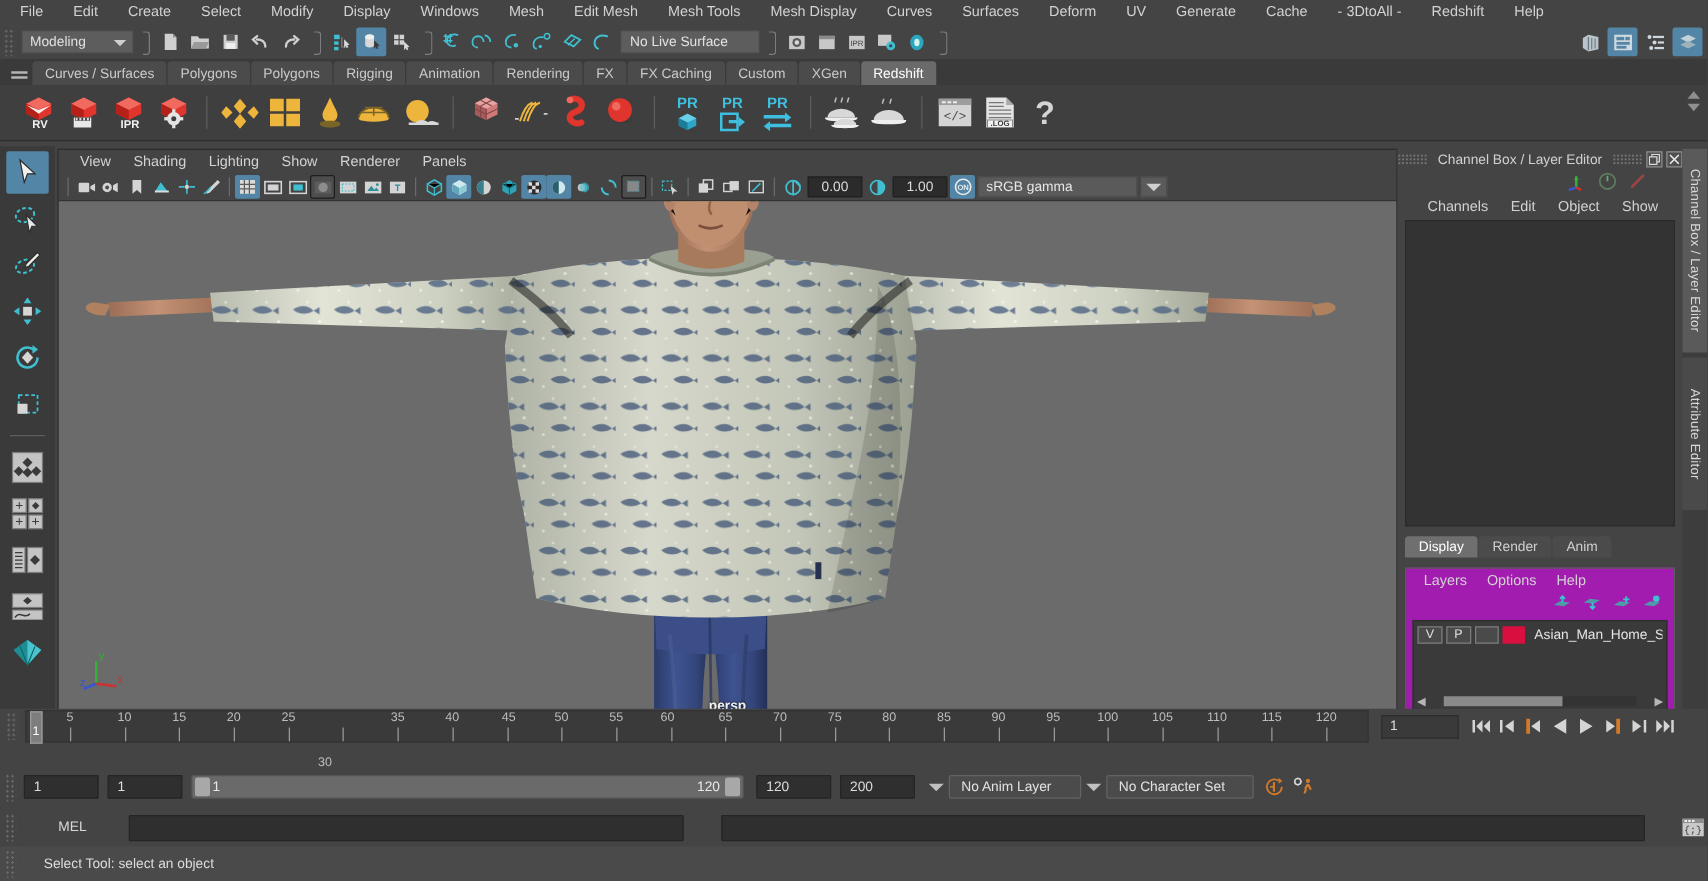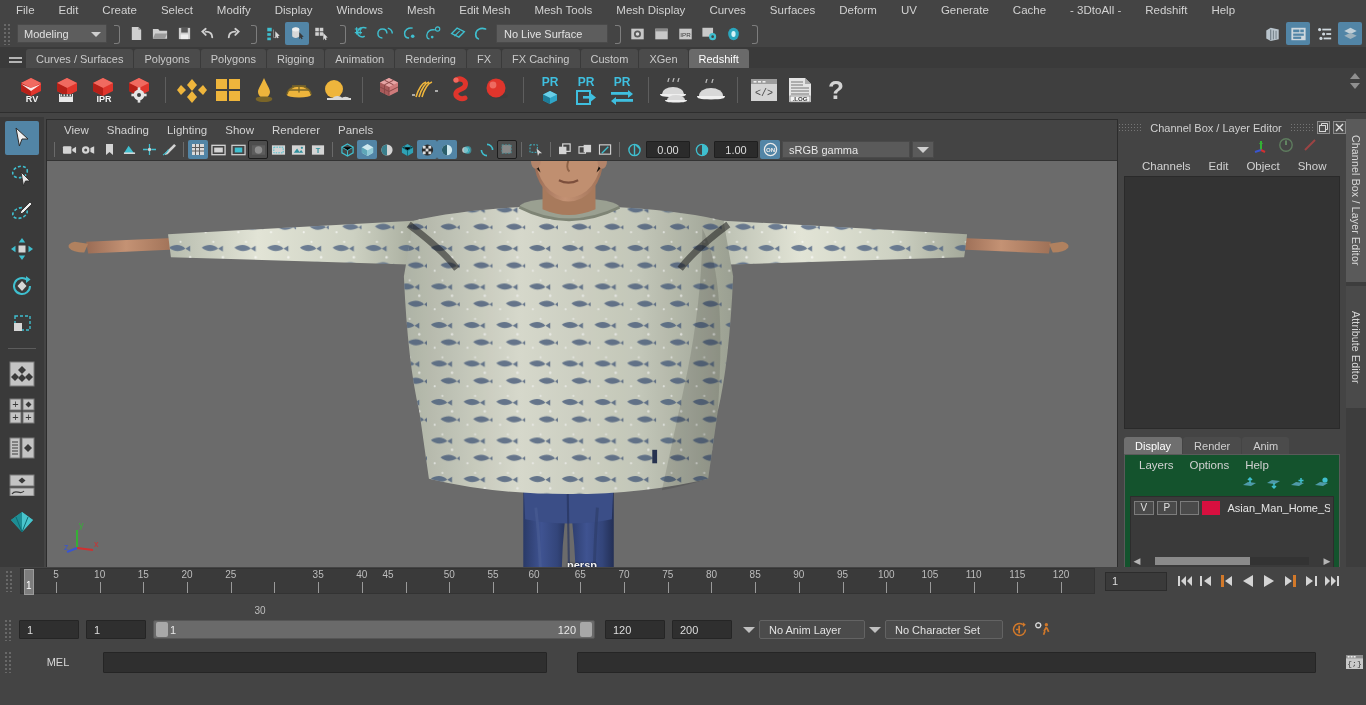--- a/index.html
+++ b/index.html
@@ -165,21 +165,21 @@
   .cb-body {
     margin: 0 6px; background: #333333; border:1px solid #2a2a2a; flex: 1 1 auto;
     min-height: 0;
   }
   .le-tabs { display:flex; align-items:flex-end; height:19px; padding-left:6px; margin-top:6px; }
   .le-tab {
     padding: 0 11px; height: 17px; display:flex; align-items:center; font-size:11px;
     background:#4b4b4b; color:#cfcfcf; margin-right:1px; border-radius:3px 3px 0 0;
   }
   .le-tab.active { background:#6f6f6f; color:#fff; }
-  .le-box { margin:0 6px 6px 6px; border:1px solid #5a5a5a; background:#14532d; flex:none; }
+  .le-box { margin:8px 6px 6px 6px; border:1px solid #5a5a5a; background:#a21caf; flex:none; }
   .le-menu { height:19px; display:flex; align-items:center; padding-left:7px; gap:2px; }
   .le-menu .mi { padding:1px 7px; font-size:11.5px; color:#d2d2d2; }
   .le-btns { height:20px; display:flex; align-items:center; justify-content:flex-end; padding-right:10px; gap:9px; }
   .le-list { margin:2px 5px 0 5px; background:#3a3a3a; border:1px solid #2d2d2d; height:72px; position:relative; }
   .le-row { height:17px; display:flex; align-items:center; padding:0 3px; gap:3px; margin-top:2px; }
   .le-cell {
     width:22px; height:14px; border:1px solid #7c7c7c; background:#4a4a4a;
     display:flex; align-items:center; justify-content:center; font-size:10px; color:#e0e0e0;
   }
   .le-swatch { width:18px; height:14px; flex:none; }
@@ -1243,21 +1243,21 @@
         <div class="ts-lbl" style="left: 166.057px;">20</div>
         <div class="ts-tick" style="left: 209.756px;"></div>
         <div class="ts-lbl" style="left: 209.756px;">25</div>
         <div class="ts-tick" style="left: 253.455px;"></div>
         <div class="ts-lbl" style="left: 239px; margin-top: 36px;">30</div>
         <div class="ts-tick" style="left: 297.154px;"></div>
         <div class="ts-lbl" style="left: 297.154px;">35</div>
         <div class="ts-tick" style="left: 340.854px;"></div>
         <div class="ts-lbl" style="left: 340.854px;">40</div>
         <div class="ts-tick" style="left: 384.553px;"></div>
-        <div class="ts-lbl" style="left: 367px;">45</div>
+        <div class="ts-lbl" style="left: 386px;">45</div>
         <div class="ts-tick" style="left: 428.252px;"></div>
         <div class="ts-lbl" style="left: 428.252px;">50</div>
         <div class="ts-tick" style="left: 471.951px;"></div>
         <div class="ts-lbl" style="left: 471.951px;">55</div>
         <div class="ts-tick" style="left: 515.65px;"></div>
         <div class="ts-lbl" style="left: 513px;">60</div>
         <div class="ts-tick" style="left: 559.35px;"></div>
         <div class="ts-lbl" style="left: 559.35px;">65</div>
         <div class="ts-tick" style="left: 603.049px;"></div>
         <div class="ts-lbl" style="left: 603.049px;">70</div>
@@ -1388,14 +1388,18 @@
         <rect x="1" y="2" width="17" height="14" fill="#c9c9c9"></rect>
         <rect x="1" y="2" width="17" height="3.4" fill="#8d8d8d"></rect>
         <rect x="2.6" y="3" width="2" height="1.6" fill="#eee"></rect>
           <rect x="5.6" y="3" width="2" height="1.6" fill="#eee"></rect>
           <rect x="8.6" y="3" width="2" height="1.6" fill="#eee"></rect>
         <text x="9.5" y="13.4" font-size="8" font-family="Liberation Mono" fill="#3a3a3a" text-anchor="middle">{;}</text>
       </svg>
     </div>
   </div>
 
+  <div class="helpbar">
+    <div class="gripdots"></div>
+    <div class="helptext">Select Tool: select an object</div>
+  </div>
 
 </div>
 
 </body></html>

